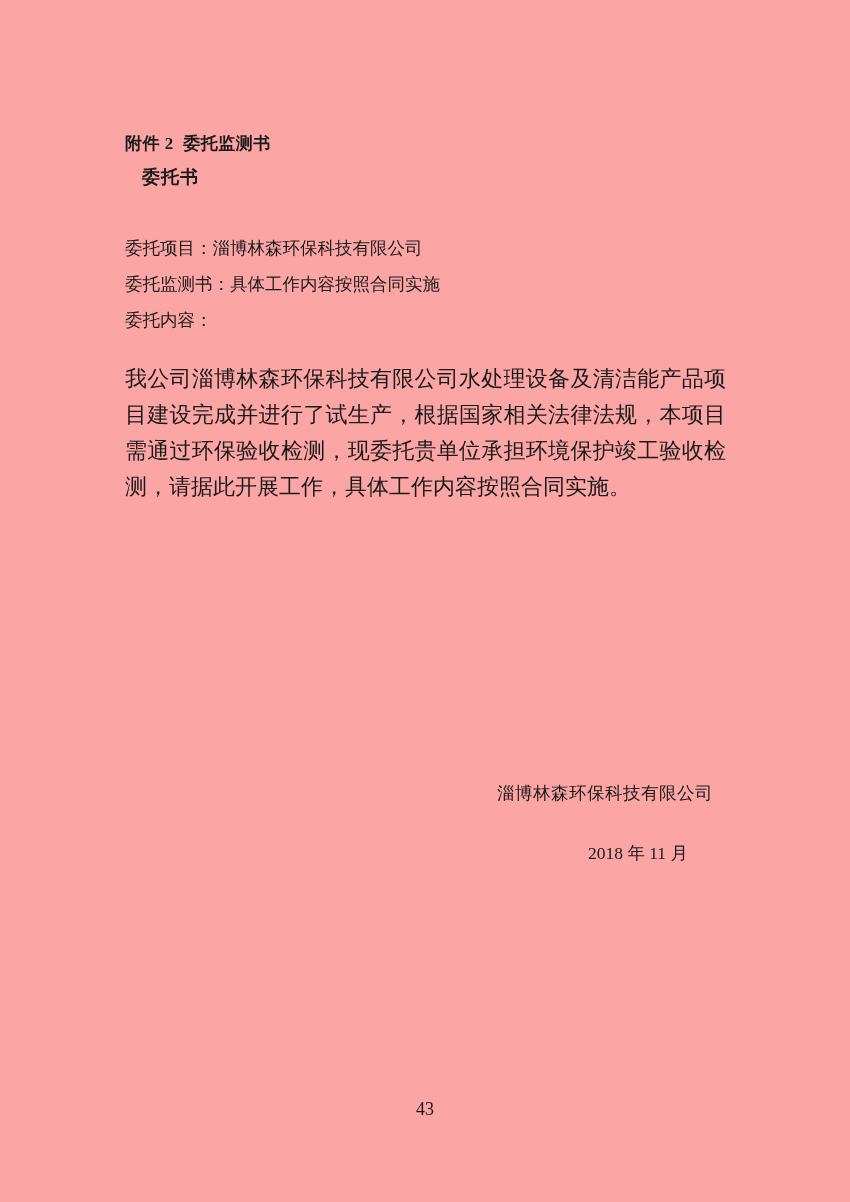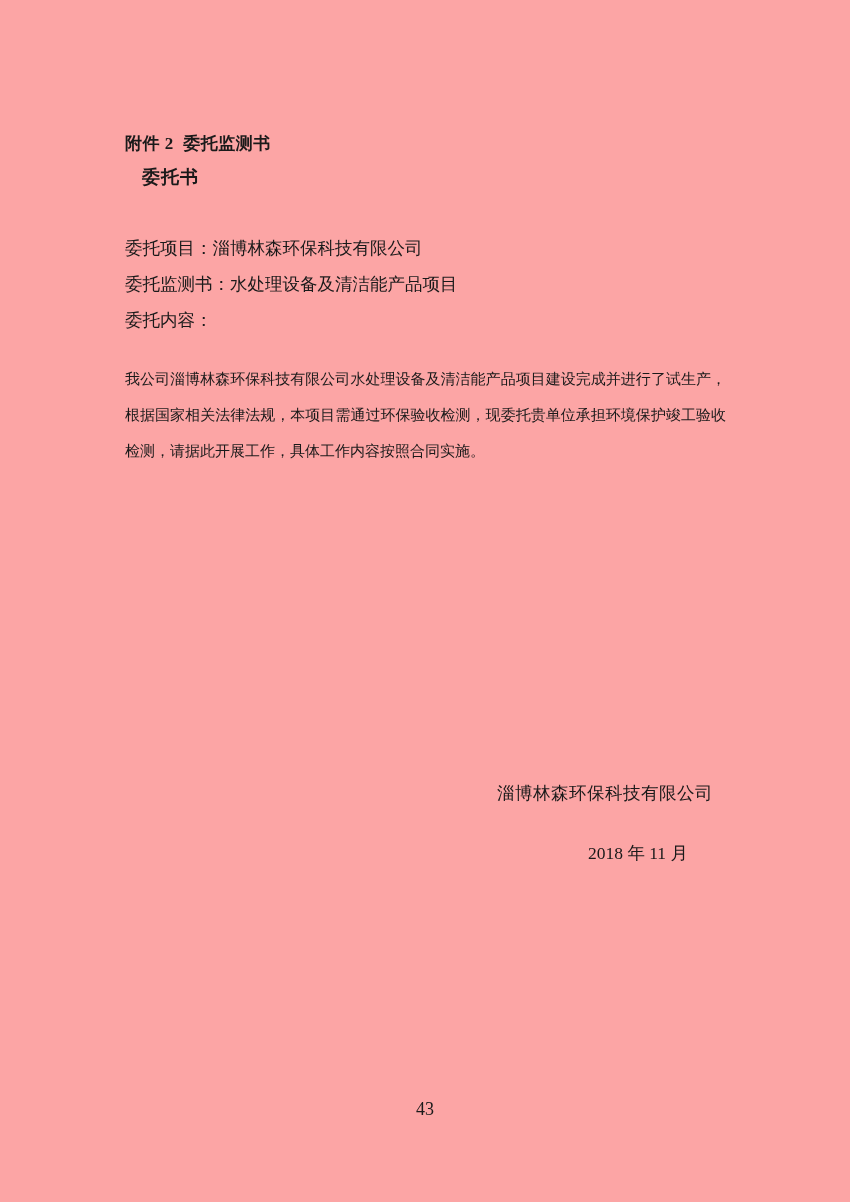--- a/index.html
+++ b/index.html
@@ -40,21 +40,21 @@
     width: 601px;
     font-size: 17.5px;
     line-height: 36px;
   }
   .field-line { white-space: pre; }
   .body-paragraph {
     position: absolute;
     left: 125px;
     top: 361px;
     width: 601px;
-    font-size: 15px;
+    font-size: 22px;
     line-height: 36px;
     text-align: justify;
     text-justify: inter-character;
   }
   .signature-company {
     position: absolute;
     left: 125px;
     top: 781px;
     width: 601px;
     text-align: right;
@@ -84,21 +84,21 @@
 <body>
 
 <div class="page">
 
   <div class="attachment-heading">附件 2  委托监测书</div>
 
   <div class="doc-title">委托书</div>
 
   <div class="fields">
     <div class="field-line"><span>委托项目：</span><span>淄博林森环保科技有限公司</span></div>
-    <div class="field-line"><span>委托监测书：</span><span>水处理设备及清洁能产品项目</span></div>
+    <div class="field-line"><span>委托监测书：</span><span>具体工作内容按照合同实施</span></div>
     <div class="field-line"><span>委托内容：</span><span></span></div>
   </div>
 
   <div class="body-paragraph">我公司淄博林森环保科技有限公司水处理设备及清洁能产品项目建设完成并进行了试生产，根据国家相关法律法规，本项目需通过环保验收检测，现委托贵单位承担环境保护竣工验收检测，请据此开展工作，具体工作内容按照合同实施。</div>
 
   <div class="signature-company">淄博林森环保科技有限公司</div>
 
   <div class="signature-date">2018 年 11 月</div>
 
   <div class="page-number">43</div>

